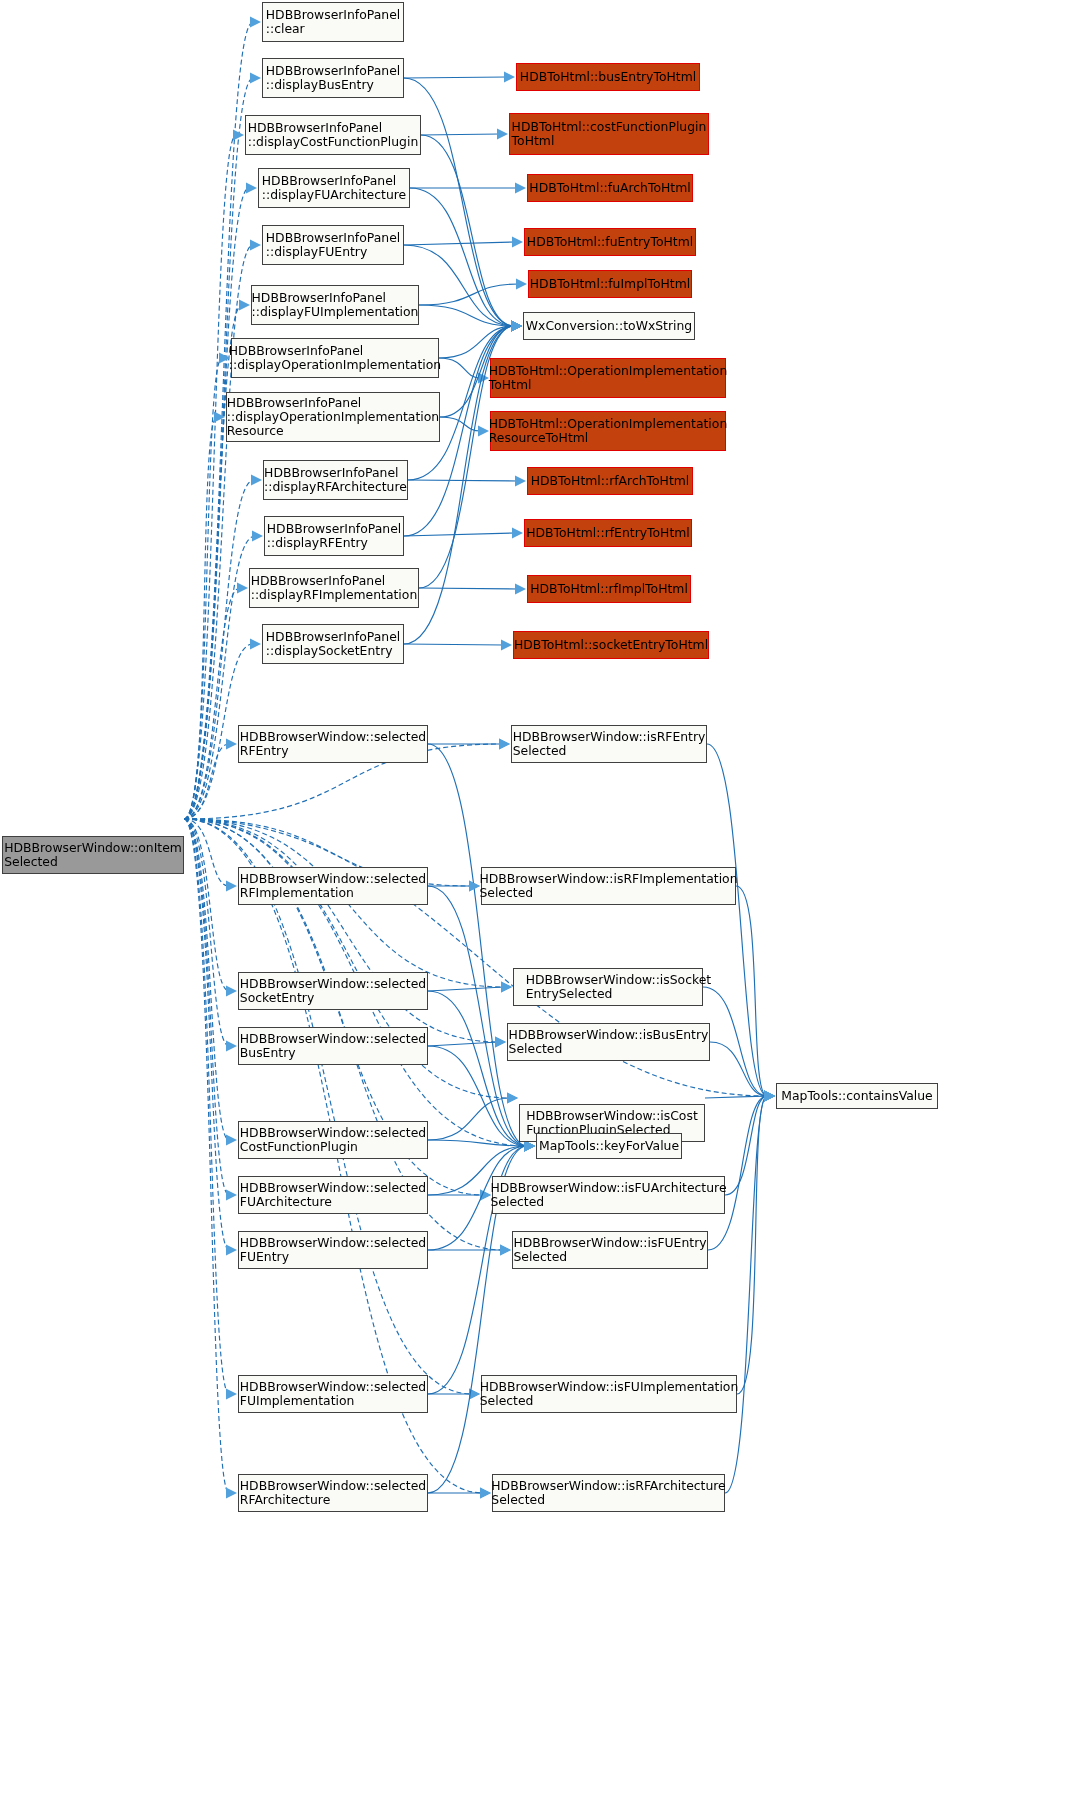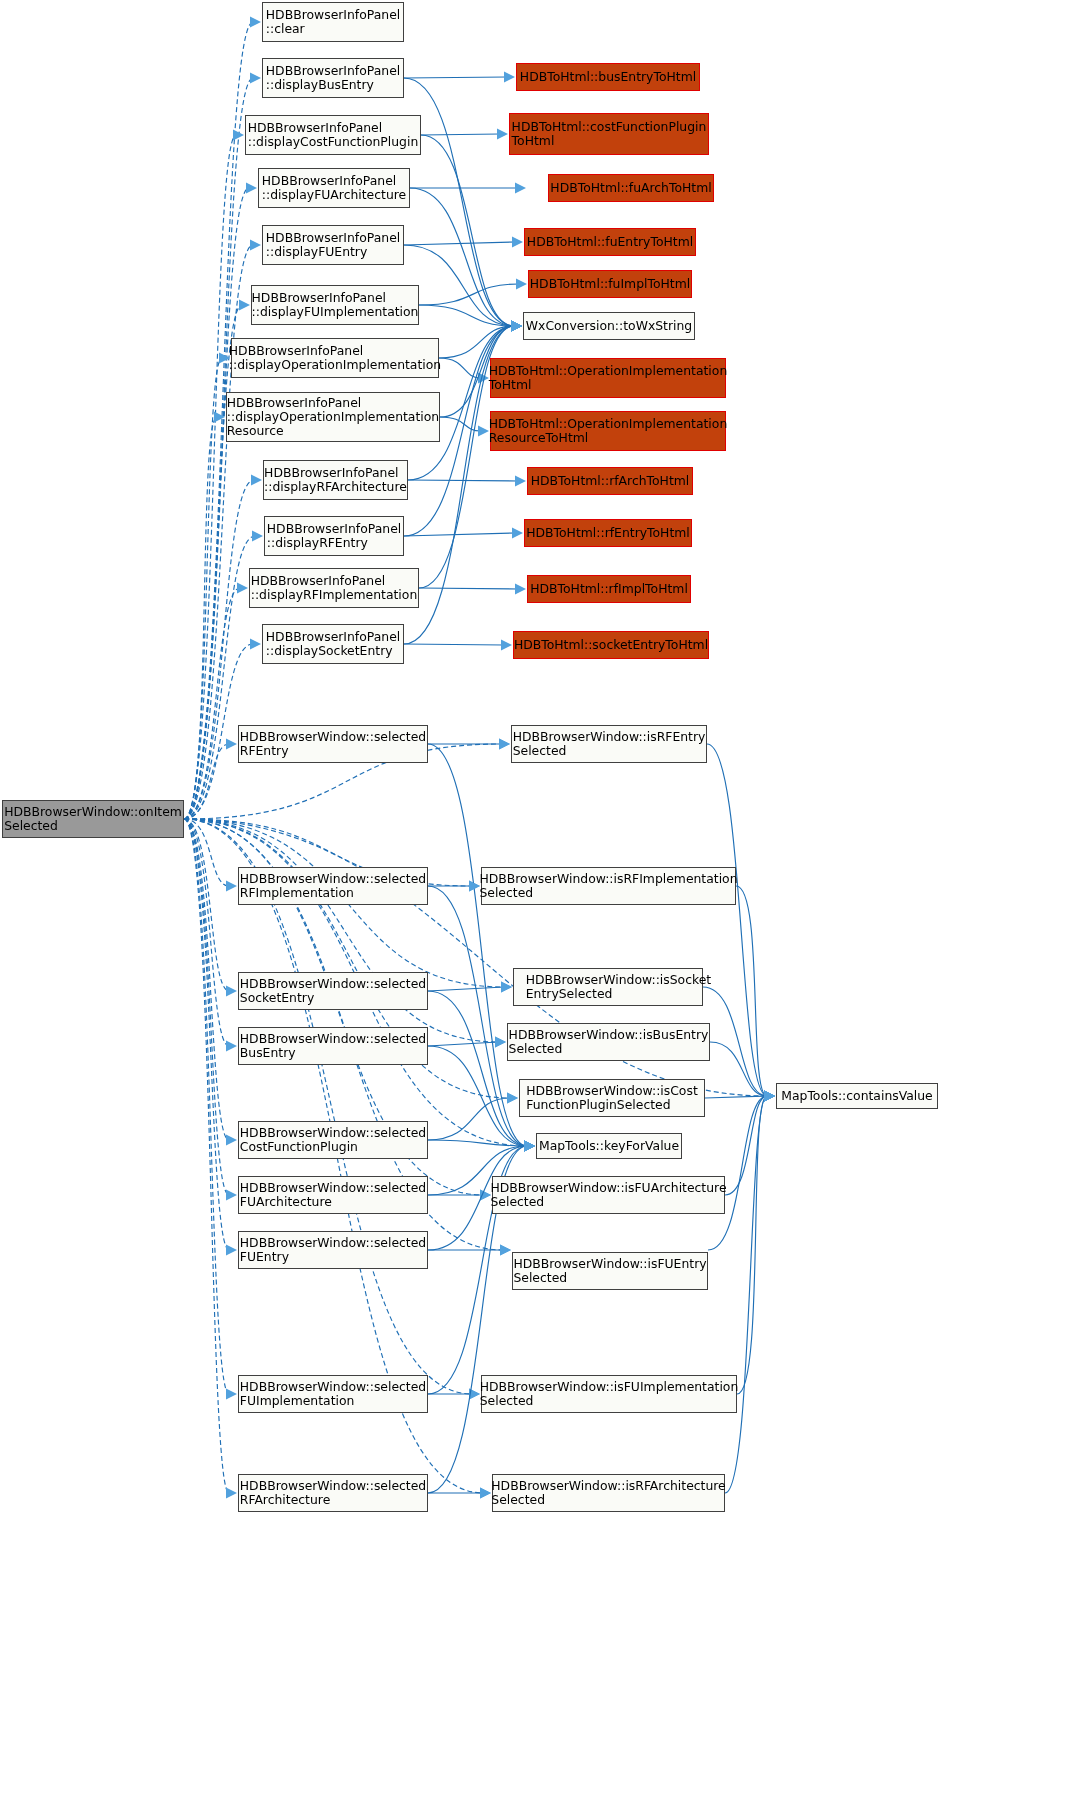--- a/index.html
+++ b/index.html
@@ -178,21 +178,21 @@
       <path d="M725,1195 C753.05,1195 747.95,1096 767,1096" class="edge"></path>
       <path d="M775,1096 L764,1090.5 L764,1101.5 Z" class="arrow"></path>
       <path d="M708,1250 C745.4,1250 738.6,1096 767,1096" class="edge"></path>
       <path d="M775,1096 L764,1090.5 L764,1101.5 Z" class="arrow"></path>
       <path d="M737,1394 C765,1394 748,1096 767,1096" class="edge"></path>
       <path d="M775,1096 L764,1090.5 L764,1101.5 Z" class="arrow"></path>
       <path d="M725,1493 C753.05,1493 747.95,1096 767,1096" class="edge"></path>
       <path d="M775,1096 L764,1090.5 L764,1101.5 Z" class="arrow"></path>
     </svg>
   <div id="nodes">
-      <div class="node root" style="left: 2px; top: 800px; width: 182px; height: 38px;">HDBBrowserWindow::onItem
+      <div class="node root" style="left: 2px; top: 836px; width: 182px; height: 38px;">HDBBrowserWindow::onItem
 Selected</div>
       <div class="node mid" style="left: 262px; top: 2px; width: 142px; height: 40px;">HDBBrowserInfoPanel
 ::clear</div>
       <div class="node mid" style="left: 262px; top: 58px; width: 142px; height: 40px;">HDBBrowserInfoPanel
 ::displayBusEntry</div>
       <div class="node mid" style="left: 245px; top: 115px; width: 176px; height: 40px;">HDBBrowserInfoPanel
 ::displayCostFunctionPlugin</div>
       <div class="node mid" style="left: 258px; top: 168px; width: 152px; height: 40px;">HDBBrowserInfoPanel
 ::displayFUArchitecture</div>
       <div class="node mid" style="left: 262px; top: 225px; width: 142px; height: 40px;">HDBBrowserInfoPanel
@@ -208,21 +208,21 @@
 ::displayRFArchitecture</div>
       <div class="node mid" style="left: 264px; top: 516px; width: 140px; height: 40px;">HDBBrowserInfoPanel
 ::displayRFEntry</div>
       <div class="node mid" style="left: 249px; top: 568px; width: 170px; height: 40px;">HDBBrowserInfoPanel
 ::displayRFImplementation</div>
       <div class="node mid" style="left: 262px; top: 624px; width: 142px; height: 40px;">HDBBrowserInfoPanel
 ::displaySocketEntry</div>
       <div class="node ext" style="left: 516px; top: 63px; width: 184px; height: 28px;">HDBToHtml::busEntryToHtml</div>
       <div class="node ext" style="left: 509px; top: 113px; width: 200px; height: 42px;">HDBToHtml::costFunctionPlugin
 ToHtml</div>
-      <div class="node ext" style="left: 527px; top: 174px; width: 166px; height: 28px; margin-left: 21px;">HDBToHtml::fuArchToHtml</div>
+      <div class="node ext" style="left: 527px; top: 174px; width: 166px; height: 28px;">HDBToHtml::fuArchToHtml</div>
       <div class="node ext" style="left: 524px; top: 228px; width: 172px; height: 28px;">HDBToHtml::fuEntryToHtml</div>
       <div class="node ext" style="left: 528px; top: 270px; width: 164px; height: 28px;">HDBToHtml::fuImplToHtml</div>
       <div class="node mid" style="left: 523px; top: 312px; width: 172px; height: 28px;">WxConversion::toWxString</div>
       <div class="node ext" style="left: 490px; top: 358px; width: 236px; height: 40px;">HDBToHtml::OperationImplementation
 ToHtml</div>
       <div class="node ext" style="left: 490px; top: 411px; width: 236px; height: 40px;">HDBToHtml::OperationImplementation
 ResourceToHtml</div>
       <div class="node ext" style="left: 527px; top: 467px; width: 166px; height: 28px;">HDBToHtml::rfArchToHtml</div>
       <div class="node ext" style="left: 524px; top: 519px; width: 168px; height: 28px;">HDBToHtml::rfEntryToHtml</div>
       <div class="node ext" style="left: 527px; top: 575px; width: 164px; height: 28px;">HDBToHtml::rfImplToHtml</div>
@@ -236,33 +236,33 @@
       <div class="node mid" style="left: 481px; top: 867px; width: 255px; height: 38px;">HDBBrowserWindow::isRFImplementation
 Selected</div>
       <div class="node mid" style="left: 238px; top: 972px; width: 190px; height: 38px;">HDBBrowserWindow::selected
 SocketEntry</div>
       <div class="node mid" style="left: 513px; top: 968px; width: 190px; height: 38px; padding-left: 25px;">HDBBrowserWindow::isSocket
 EntrySelected</div>
       <div class="node mid" style="left: 238px; top: 1027px; width: 190px; height: 38px;">HDBBrowserWindow::selected
 BusEntry</div>
       <div class="node mid" style="left: 507px; top: 1023px; width: 203px; height: 38px;">HDBBrowserWindow::isBusEntry
 Selected</div>
-      <div class="node mid" style="left: 519px; top: 1079px; width: 186px; height: 38px;">HDBBrowserWindow::isCost
+      <div class="node mid" style="left: 519px; top: 1104px; width: 186px; height: 38px;">HDBBrowserWindow::isCost
 FunctionPluginSelected</div>
       <div class="node mid" style="left: 238px; top: 1121px; width: 190px; height: 38px;">HDBBrowserWindow::selected
 CostFunctionPlugin</div>
       <div class="node mid" style="left: 536px; top: 1133px; width: 146px; height: 26px;">MapTools::keyForValue</div>
       <div class="node mid" style="left: 776px; top: 1083px; width: 162px; height: 26px;">MapTools::containsValue</div>
       <div class="node mid" style="left: 238px; top: 1176px; width: 190px; height: 38px;">HDBBrowserWindow::selected
 FUArchitecture</div>
       <div class="node mid" style="left: 492px; top: 1176px; width: 233px; height: 38px;">HDBBrowserWindow::isFUArchitecture
 Selected</div>
       <div class="node mid" style="left: 238px; top: 1231px; width: 190px; height: 38px;">HDBBrowserWindow::selected
 FUEntry</div>
-      <div class="node mid" style="left: 512px; top: 1231px; width: 196px; height: 38px; margin-top: 21px;">HDBBrowserWindow::isFUEntry
+      <div class="node mid" style="left: 512px; top: 1231px; width: 196px; height: 38px;">HDBBrowserWindow::isFUEntry
 Selected</div>
       <div class="node mid" style="left: 238px; top: 1375px; width: 190px; height: 38px;">HDBBrowserWindow::selected
 FUImplementation</div>
       <div class="node mid" style="left: 481px; top: 1375px; width: 256px; height: 38px;">HDBBrowserWindow::isFUImplementation
 Selected</div>
       <div class="node mid" style="left: 238px; top: 1474px; width: 190px; height: 38px;">HDBBrowserWindow::selected
 RFArchitecture</div>
       <div class="node mid" style="left: 492px; top: 1474px; width: 233px; height: 38px;">HDBBrowserWindow::isRFArchitecture
 Selected</div>
     </div>

